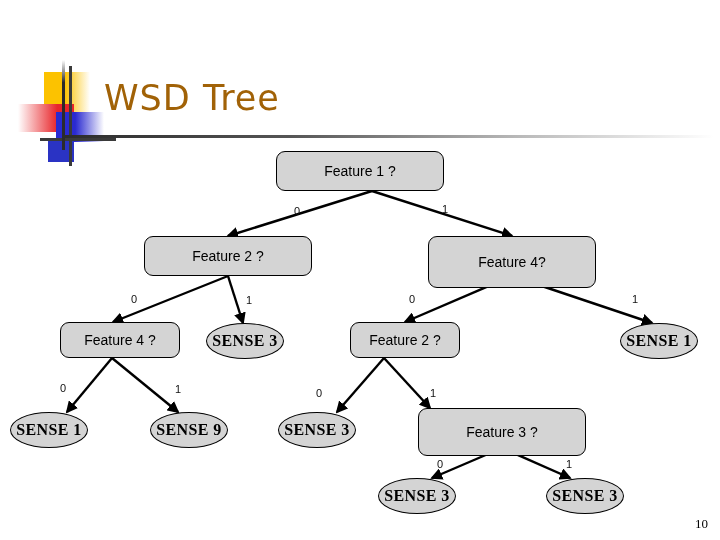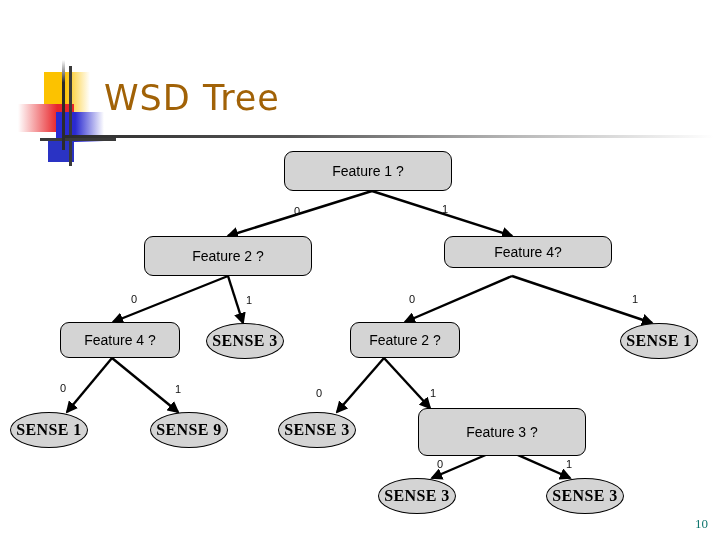--- a/index.html
+++ b/index.html
@@ -126,21 +126,21 @@
     white-space: nowrap;
   }
 
   
   #page-number {
     position: absolute;
     right: 12px;
     bottom: 8px;
     font-family: "Liberation Serif", serif;
     font-size: 13px;
-    color: #0f766e;
+    color: #000000;
   }
 </style>
 </head>
 <body>
 
 <div id="slide">
 
   <div id="logo">
     <div class="logo-rect logo-yellow"></div>
     <div class="logo-rect logo-red"></div>
@@ -171,23 +171,23 @@
         <line x1="112" y1="358" x2="67" y2="412" stroke="#000000" stroke-width="2.4" marker-end="url(#arrowhead)"></line>
         <line x1="112" y1="358" x2="178" y2="412" stroke="#000000" stroke-width="2.4" marker-end="url(#arrowhead)"></line>
         <line x1="384" y1="358" x2="337" y2="412" stroke="#000000" stroke-width="2.4" marker-end="url(#arrowhead)"></line>
         <line x1="384" y1="358" x2="430" y2="408" stroke="#000000" stroke-width="2.4" marker-end="url(#arrowhead)"></line>
         <line x1="502" y1="448" x2="432" y2="478" stroke="#000000" stroke-width="2.4" marker-end="url(#arrowhead)"></line>
         <line x1="502" y1="448" x2="570" y2="478" stroke="#000000" stroke-width="2.4" marker-end="url(#arrowhead)"></line>
       </g>
   </svg>
 
   <div id="node-layer">
-      <div class="node feature" style="left: 284px; top: 151px; width: 168px; height: 40px;">Feature 1 ?</div>
+      <div class="node feature" style="left: 276px; top: 151px; width: 168px; height: 40px;">Feature 1 ?</div>
       <div class="node feature" style="left: 144px; top: 236px; width: 168px; height: 40px;">Feature 2 ?</div>
-      <div class="node feature" style="left: 428px; top: 236px; width: 168px; height: 32px; margin-left: 16px;">Feature 4?</div>
+      <div class="node feature" style="left: 428px; top: 236px; width: 168px; height: 52px;">Feature 4?</div>
       <div class="node feature" style="left: 60px; top: 322px; width: 120px; height: 36px;">Feature 4 ?</div>
       <div class="node sense" style="left: 206px; top: 323px; width: 78px; height: 36px;">SENSE 3</div>
       <div class="node feature" style="left: 350px; top: 322px; width: 110px; height: 36px;">Feature 2 ?</div>
       <div class="node sense" style="left: 620px; top: 323px; width: 78px; height: 36px;">SENSE 1</div>
       <div class="node sense" style="left: 10px; top: 412px; width: 78px; height: 36px;">SENSE 1</div>
       <div class="node sense" style="left: 150px; top: 412px; width: 78px; height: 36px;">SENSE 9</div>
       <div class="node sense" style="left: 278px; top: 412px; width: 78px; height: 36px;">SENSE 3</div>
       <div class="node feature" style="left: 418px; top: 408px; width: 168px; height: 48px;">Feature 3 ?</div>
       <div class="node sense" style="left: 378px; top: 478px; width: 78px; height: 36px;">SENSE 3</div>
       <div class="node sense" style="left: 546px; top: 478px; width: 78px; height: 36px;">SENSE 3</div>

